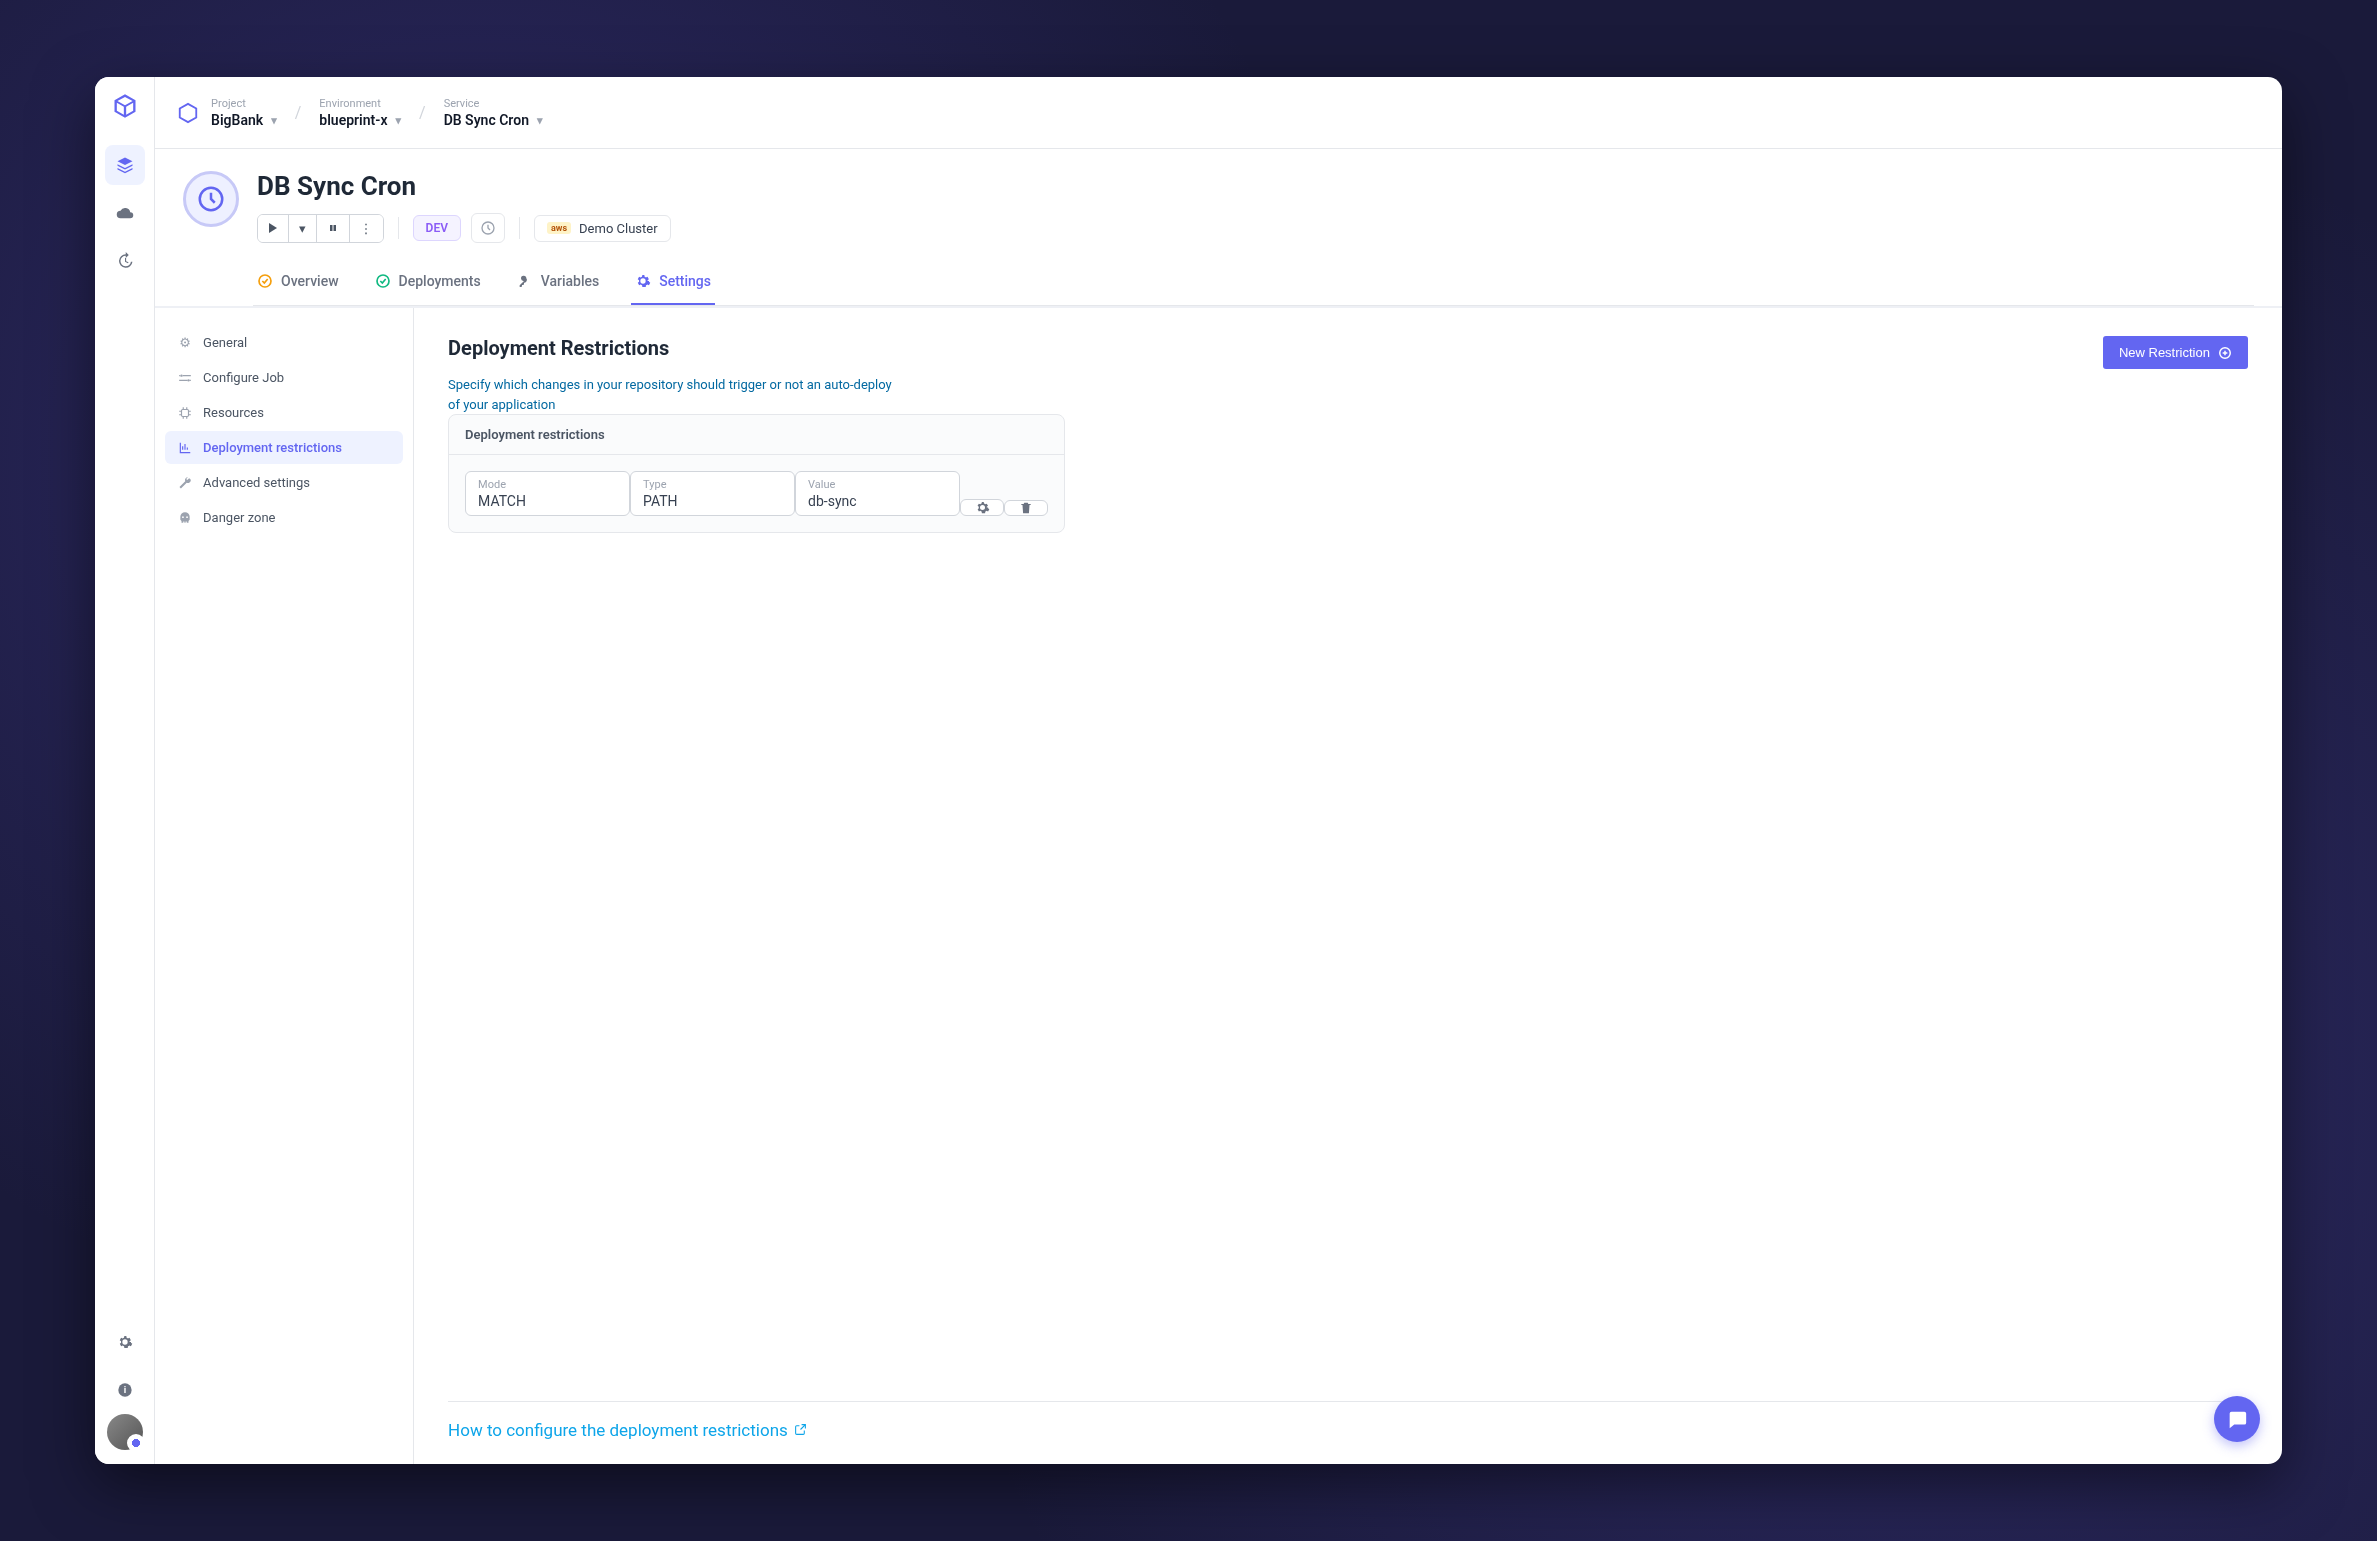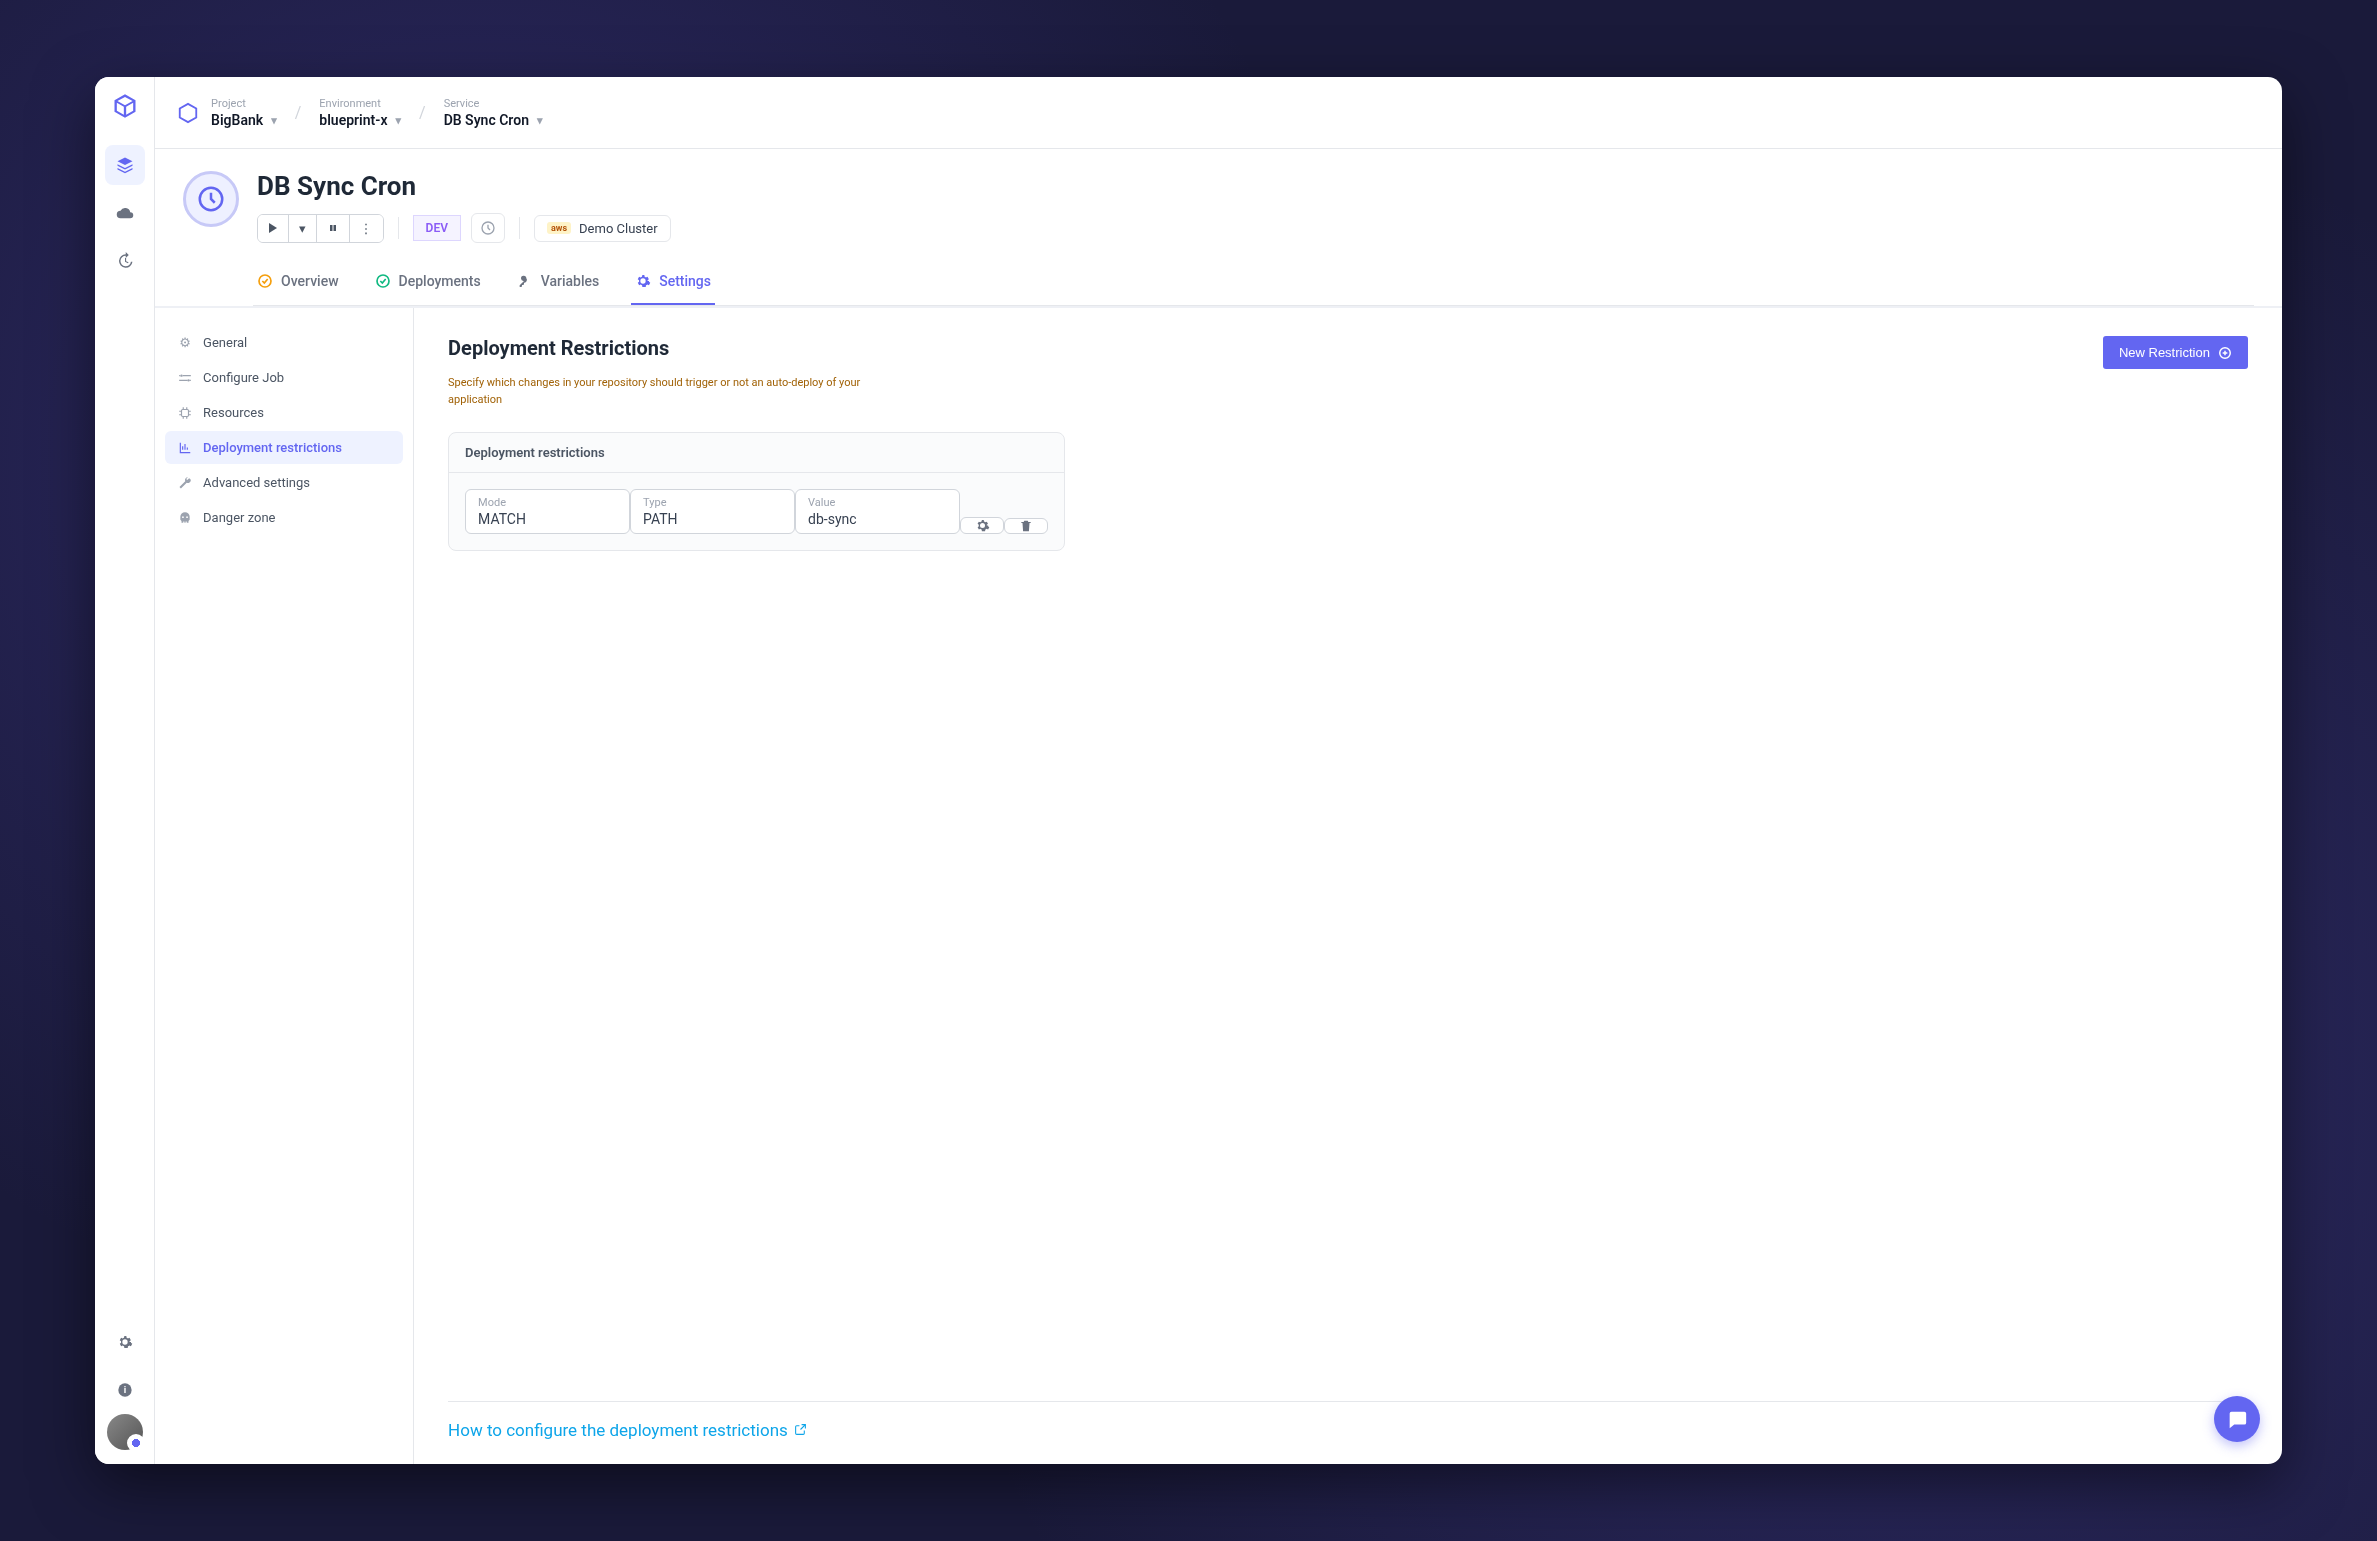--- a/index.html
+++ b/index.html
@@ -77,21 +77,21 @@
   color:#6366f1;
 }
 .service-head-right { flex:1; }
 .service-title { font-size:26px; font-weight:700; color:#1f2937; margin-bottom:12px;}
 .action-row { display:flex; align-items:center; gap:10px; margin-bottom:16px;}
 .btn-group { display:flex; border:1px solid #d1d5db; border-radius:6px; overflow:hidden;}
 .btn-group button { background:#fff; border:none; border-right:1px solid #d1d5db; padding:6px 10px; cursor:pointer; color:#4b5563; font-size:13px;}
 .btn-group button:last-child{border-right:none;}
 .action-row .divider { width:1px; height:22px; background:#e5e7eb; margin:0 4px;}
 .chip {
-  border:1px solid #d1d5db; border-radius:0; padding:5px 12px;
+  border:1px solid #d1d5db; border-radius:6px; padding:5px 12px;
   font-size:12px; font-weight:600; color:#6b7280; background:#f9fafb; cursor:pointer;
 }
 .chip.dev { color:#8b5cf6; background:#f5f3ff; border-color:#ddd6fe;}
 .icon-chip { border:1px solid #e5e7eb; border-radius:6px; width:34px; height:30px; display:flex; align-items:center; justify-content:center; color:#9ca3af; cursor:pointer;}
 .cluster-chip { border:1px solid #e5e7eb; border-radius:6px; padding:5px 12px; font-size:13px; color:#374151; display:flex; align-items:center; gap:8px; cursor:pointer;}
 .aws-badge { font-size:9px; font-weight:700; color:#b45309; background:#fef3c7; padding:1px 4px; border-radius:3px;}
 
 .tabs { display:flex; gap:28px; padding: 0 28px; border-bottom:1px solid #e5e7eb; }
 .tab { display:flex; align-items:flex-start; gap:8px; padding:14px 4px; font-size:14px; color:#6b7280; cursor:pointer; border-bottom:2px solid transparent; font-weight:500;}
 .tab.active { color:#6366f1; border-bottom-color:#6366f1; }
@@ -101,21 +101,21 @@
 .side-settings { width:259px; border-right:1px solid #e5e7eb; padding:18px 10px;}
 .sset-item { display:flex; align-items:center; gap:10px; padding:9px 12px; border-radius:6px; font-size:13px; color:#4b5563; cursor:pointer; margin-bottom:2px;}
 .sset-item.active { background:#eef2ff; color:#6366f1; font-weight:500;}
 .sset-item .sicon{ width:16px; color:#9ca3af; display:flex; align-items:center; justify-content:center;}
 .sset-item.active .sicon{ color:#6366f1;}
 
 .panel { flex:1; padding:28px 34px; overflow:auto; position:relative;}
 .panel-head { display:flex; justify-content:space-between; align-items:flex-start; margin-bottom:6px;}
 .panel-title { font-size:20px; font-weight:700; color:#1f2937;}
 .new-btn { background:#6366f1; color:#fff; border:none; border-radius:3px; padding:9px 16px; font-size:13px; font-weight:500; cursor:pointer; display:flex; align-items:center; gap:8px;}
-.panel-desc { font-size:11px; color:#a16207; max-width:458px; margin-bottom:24px; line-height:1.5;}
+.panel-desc { font-size:13px; color:#0369a1; max-width:458px; line-height:1.5;}
 
 .card { border:1px solid #e5e7eb; border-radius:8px; max-width:617px; background:#fafbfc;}
 .card-head { padding:12px 16px; font-size:13px; font-weight:600; color:#4b5563; border-bottom:1px solid #e5e7eb;}
 .card-body { padding:16px; display:flex; align-items:flex-end;}
 .field { flex:1; border:1px solid #d1d5db; border-radius:6px; padding:6px 12px; background:#fff; min-width:0;}
 .field-label { font-size:11px; color:#9ca3af; margin-bottom:2px;}
 .field-value { font-size:14px; color:#374151;}
 .icon-btn { width:44px; border:1px solid #d1d5db; border-radius:6px; background:#fff; display:flex; align-items:center; justify-content:center; cursor:pointer; color:#6b7280;}
 
 .help-section { position:absolute; left:34px; bottom:24px; right:34px; border-top:1px solid #e5e7eb; padding-top:18px;}

